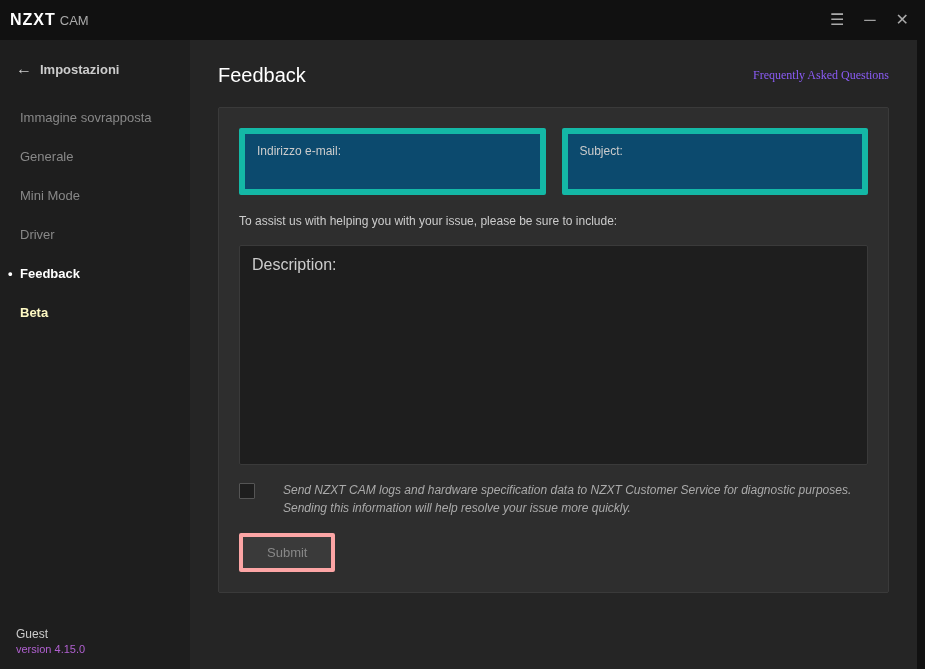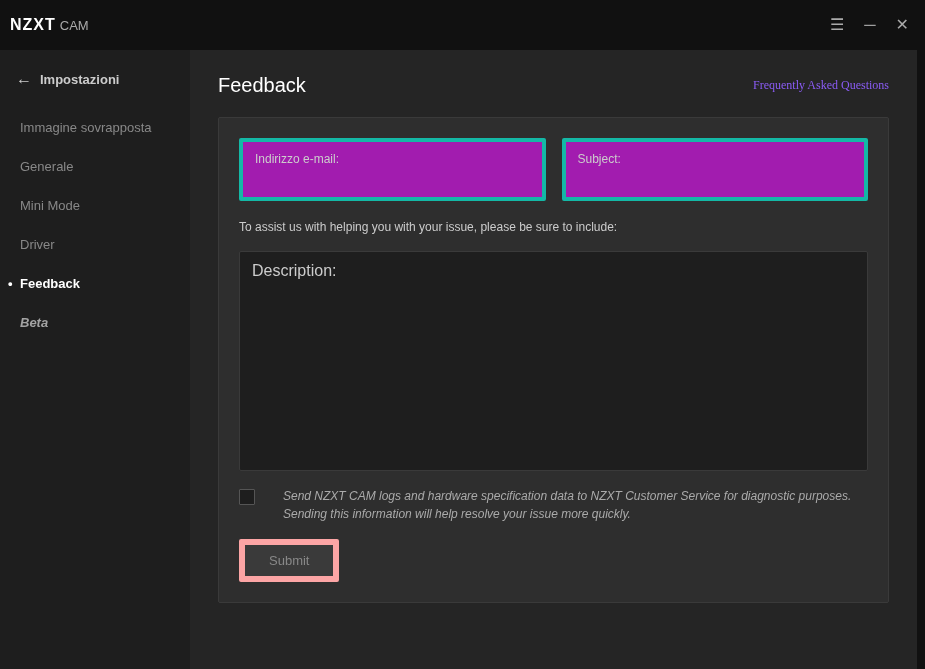--- a/index.html
+++ b/index.html
@@ -11,21 +11,21 @@
       width: 925px;
       height: 669px;
       overflow: hidden;
       display: flex;
       flex-direction: column;
     }
 
     
     .titlebar {
       background: #111;
-      height: 50px;
+      height: 40px;
       display: flex;
       align-items: center;
       justify-content: space-between;
       padding: 0 10px;
       flex-shrink: 0;
     }
     .titlebar-logo {
       display: flex;
       align-items: center;
       gap: 4px;
@@ -103,22 +103,21 @@
       color: #fff;
       font-weight: 600;
     }
     .sidebar-item.active::before {
       content: '•';
       position: absolute;
       left: 8px;
       color: #fff;
     }
     .sidebar-item.beta {
-      color: #a3a3a3;
-      font-style: italic;
+      color: #fef9c3;
       font-weight: 600;
     }
 
     .sidebar-footer {
       padding: 14px 16px;
     }
     .sidebar-user {
       color: #ccc;
       font-size: 12px;
     }
@@ -163,22 +162,22 @@
     }
 
     
     .form-row-top {
       display: flex;
       gap: 16px;
       margin-bottom: 16px;
     }
     .form-field {
       flex: 1;
-      background: #a21caf;
-      border: 4px solid #14b8a6;
+      background: #0c4a6e;
+      border: 6px solid #14b8a6;
       border-radius: 2px;
       padding: 10px 12px;
       min-height: 60px;
     }
     .form-field-label {
       color: #ccc;
       font-size: 12px;
       margin-bottom: 6px;
     }
     .form-field input {
@@ -258,21 +257,21 @@
     .checkbox-label {
       color: #aaa;
       font-size: 12px;
       font-style: italic;
       line-height: 1.5;
     }
 
     
     .submit-btn {
       background: #3a3a3a;
-      border: 6px solid #fca5a5;
+      border: 4px solid #fca5a5;
       color: #888;
       padding: 8px 24px;
       font-size: 13px;
       cursor: pointer;
       border-radius: 2px;
     }
 
     
     .main-content::-webkit-scrollbar { width: 8px; }
     .main-content::-webkit-scrollbar-track { background: #1a1a1a; }
@@ -319,20 +318,24 @@
       <div class="sidebar-item">
         <span>Driver</span>
       </div>
       <div class="sidebar-item active">
         <span>Feedback</span>
       </div>
       <div class="sidebar-item beta">
         <span>Beta</span>
       </div>
     </nav>
+    <div class="sidebar-footer">
+      <div class="sidebar-user">Guest</div>
+      <div class="sidebar-version">version 4.15.0</div>
+    </div>
   </div>
 
   <div class="main-content">
     <div class="main-header">
       <h1 class="page-title">Feedback</h1>
       <a class="faq-link" href="#">Frequently Asked Questions</a>
     </div>
 
     <div class="feedback-form">
 

